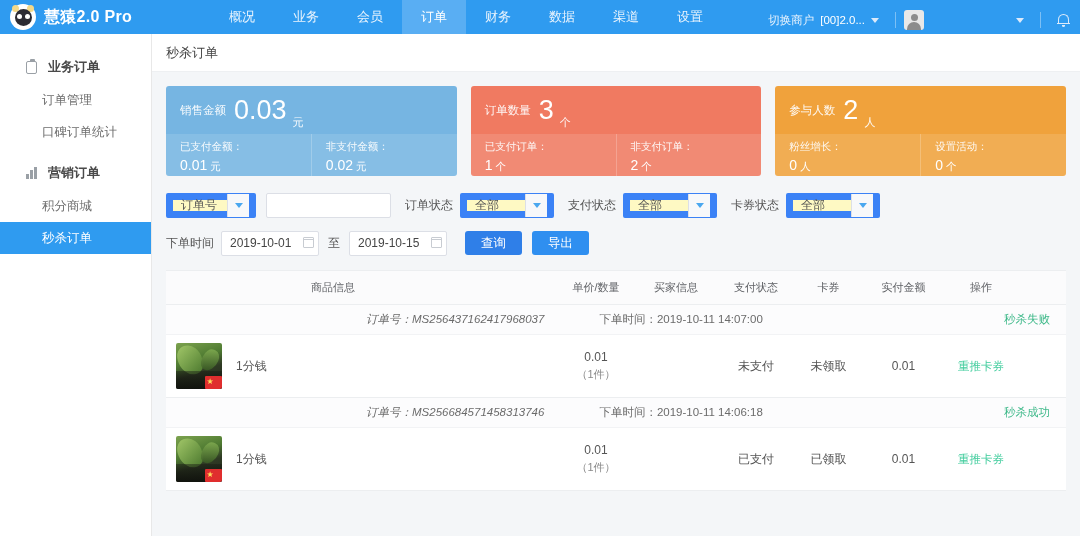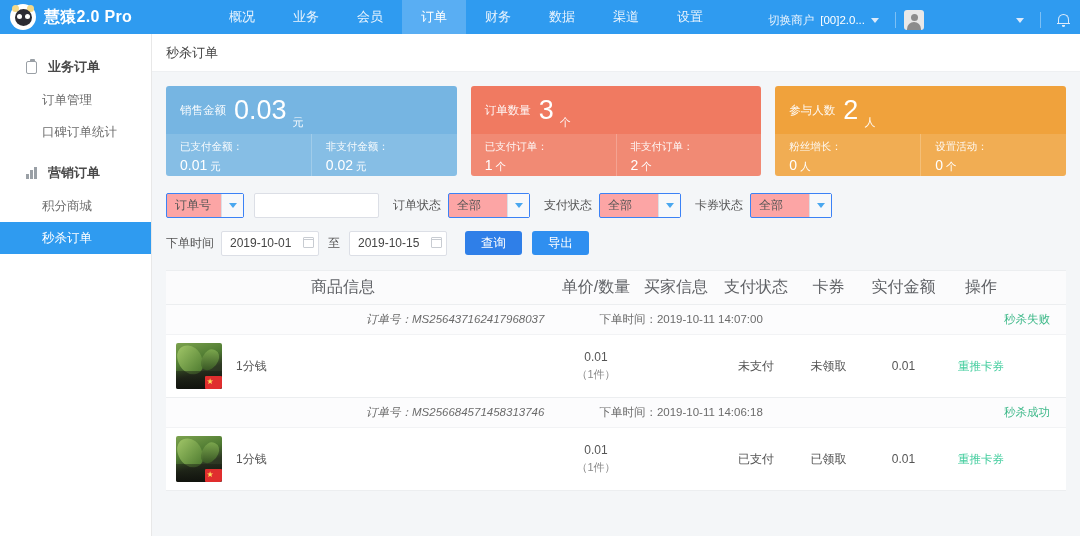--- a/index.html
+++ b/index.html
@@ -151,21 +151,21 @@
   .card .cb-cell + .cb-cell { border-left: 1px solid rgba(255,255,255,.22); }
   .cb-label { font-size: 10.5px; opacity: .93; margin-bottom: 3px; white-space: nowrap; }
   .cb-val { font-size: 14px; white-space: nowrap; }
   .cb-val span { font-size: 10.5px; margin-left: 3px; }
 
   
   .filters { margin-top: 14px; }
   .frow { display: flex; align-items: center; height: 30px; }
   .frow + .frow { margin-top: 8px; }
   .sel {
-    height: 25px; border: 1px solid #3b82f6; background: #fca5a5;
+    height: 25px; border: 7px solid #3b82f6; background: #fef9c3;
     display: flex; align-items: center; border-radius: 2px; font-size: 12px; color: #555;
   }
   .sel .sel-text { padding: 0 10px 0 8px; white-space: nowrap; }
   .sel .sel-btn {
     width: 22px; height: 23px; border-left: 1px solid #dcdfe6;
     background: #f7f8fa; display: flex; align-items: center; justify-content: center;
   }
   .sel .sel-btn .tri {
     width: 0; height: 0; border-left: 4px solid transparent;
     border-right: 4px solid transparent; border-top: 5px solid #4aa7ef;
@@ -200,21 +200,21 @@
   }
   .btn-primary.lighter { background: #2f8ff0; }
   .gap-l { margin-left: 18px; }
   .gap-s { margin-left: 10px; }
 
   
   .table-wrap { margin-top: 12px; background: #fff; border-top: 1px solid #eceef0; }
   .thead {
     display: flex; height: 34px; align-items: center;
     background: #fbfbfc; border-bottom: 1px solid #eceef0;
-    font-size: 16px; color: #606266;
+    font-size: 11px; color: #606266;
   }
   .c-goods { width: 390px; padding-left: 145px; }
   .c-price { width: 80px; text-align: center; }
   .c-buyer { width: 80px; text-align: center; }
   .c-pay   { width: 80px; text-align: center; }
   .c-card  { width: 65px; text-align: center; }
   .c-amt   { width: 85px; text-align: center; }
   .c-act   { width: 70px; text-align: center; }
 
   .order-block { border-bottom: 1px solid #eceef0; }

